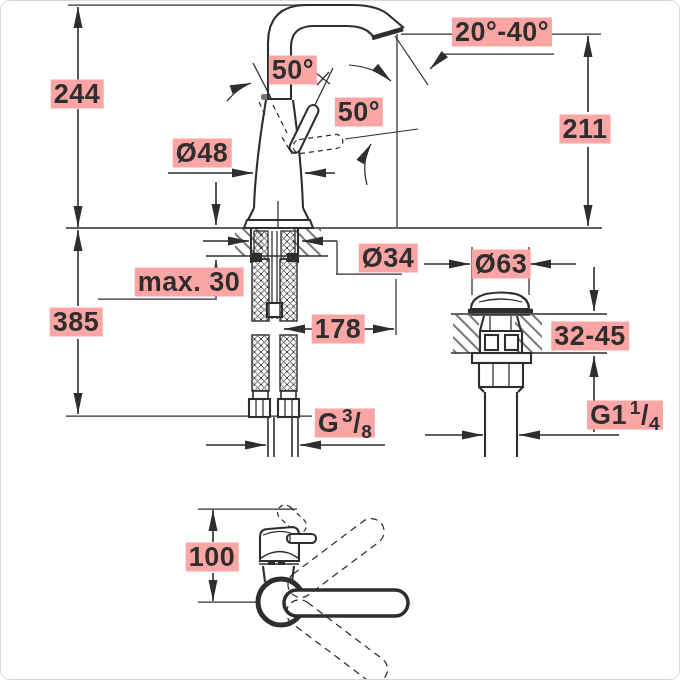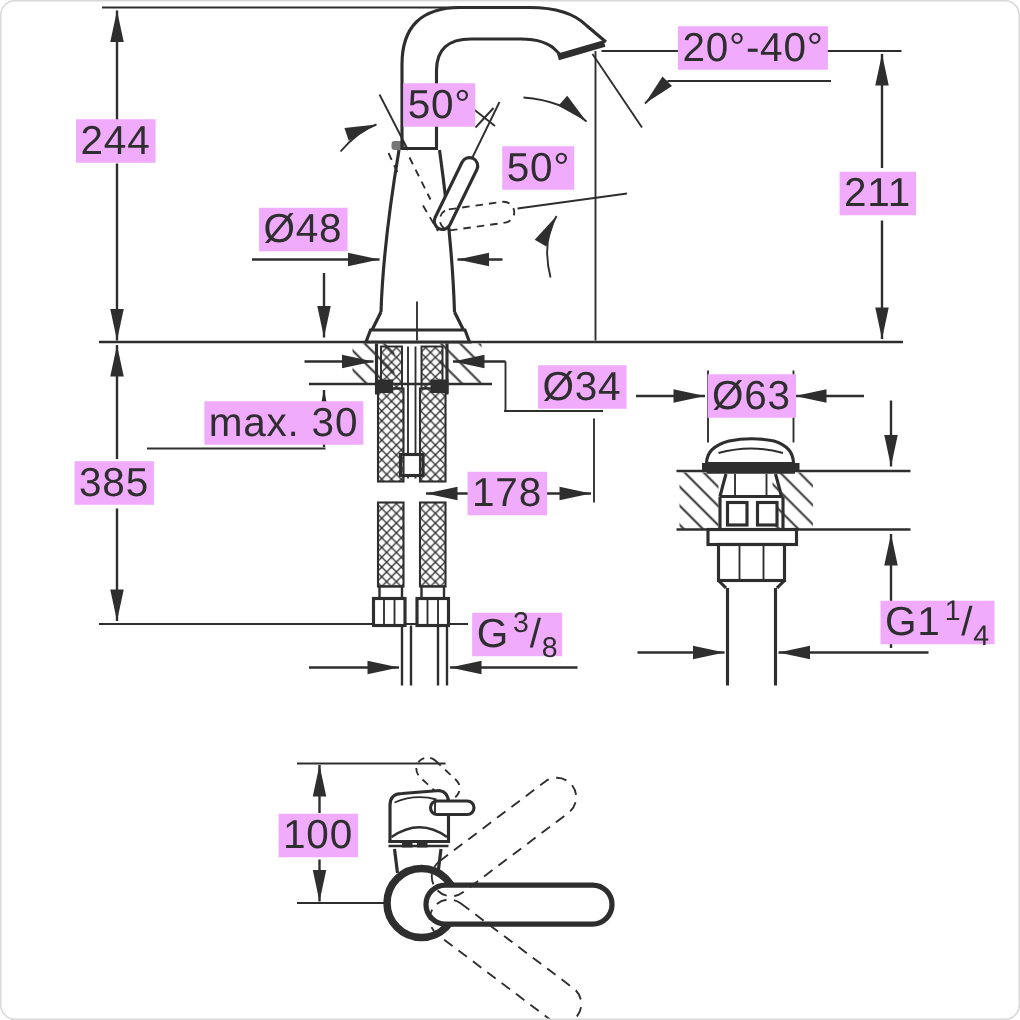--- a/index.html
+++ b/index.html
@@ -15,21 +15,21 @@
   .med{stroke:#2e2e2e;fill:none;stroke-width:2.1;}
   .thick{stroke:#2e2e2e;fill:none;stroke-width:3.5;}
   .xthick{stroke:#2e2e2e;fill:none;stroke-width:4.6;}
   .wfill{fill:#ffffff;}
   .dash{stroke-dasharray:7 5;}
   .dash2{stroke-dasharray:5 4;}
   .solidfill{fill:#2e2e2e;stroke:none;}
   .lbl{
     position:absolute;transform:translate(-50%,-50%);
     font-size:27px;color:#2e2e2e;white-space:nowrap;line-height:1;
-    background:#f0abfc;padding:1px 3px;letter-spacing:0.5px;
+    background:#fca5a5;padding:1px 3px;letter-spacing:0.5px;font-weight:bold;
   }
   .lbl sup{font-size:19px;vertical-align:super;line-height:0;}
   .lbl sub{font-size:19px;vertical-align:sub;line-height:0;}
 </style>
 </head>
 <body>
 
 <div id="stage">
 
 <svg width="680" height="680" viewBox="0 0 680 680">
@@ -223,19 +223,20 @@
 <div class="lbl" style="left:292px;top:69px;">50°</div>
 <div class="lbl" style="left:501px;top:31px;">20°-40°</div>
 <div class="lbl" style="left:358px;top:111px;">50°</div>
 <div class="lbl" style="left:201px;top:152px;">Ø48</div>
 <div class="lbl" style="left:584px;top:128px;">211</div>
 <div class="lbl" style="left:156px;top:281px;margin-left:32px;">max. 30</div>
 <div class="lbl" style="left:75px;top:321px;">385</div>
 <div class="lbl" style="left:387px;top:257px;">Ø34</div>
 <div class="lbl" style="left:337px;top:328px;">178</div>
 <div class="lbl" style="left:500px;top:263px;">Ø63</div>
+<div class="lbl" style="left:589px;top:335px;">32-45</div>
 <div class="lbl" style="left:211px;top:556px;">100</div>
 
 <div class="lbl" style="left:344px;top:422px;"><span>G</span> <sup>3</sup><span>/</span><sub>8</sub></div>
 
 <div class="lbl" style="left:580px;top:414px;margin-left:44px;"><span>G1</span> <sup>1</sup><span>/</span><sub>4</sub></div>
 
 </div>
 
 </body></html>

